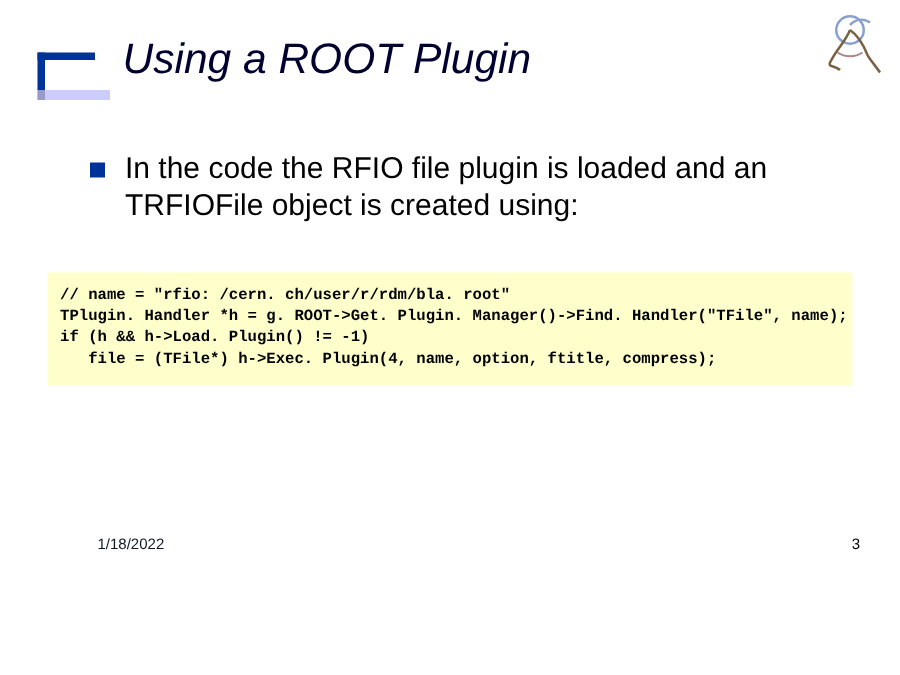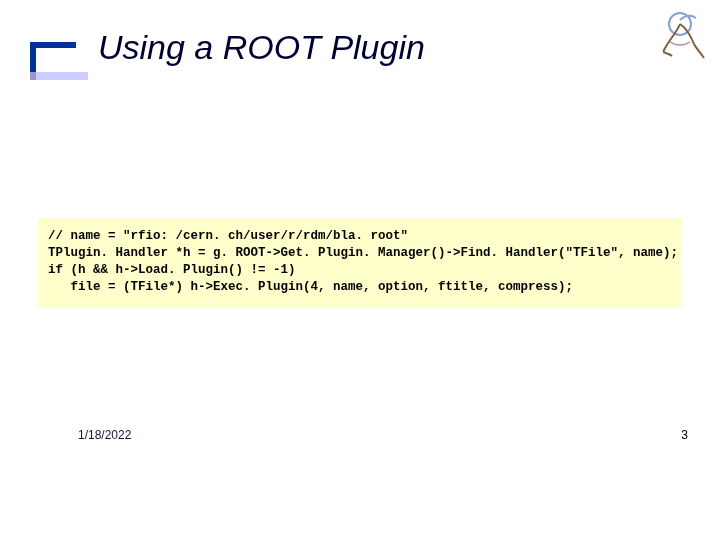--- a/index.html
+++ b/index.html
@@ -77,20 +77,26 @@
   <div class="logo">
     <svg viewBox="0 0 60 60">
       <circle cx="30" cy="18" r="11" fill="none" stroke="#8aa0d0" stroke-width="2"></circle>
       <path d="M30 18 C 26 28, 20 32, 14 44 C 12 48, 18 46, 22 50" fill="none" stroke="#7a6240" stroke-width="2"></path>
       <path d="M30 18 C 36 22, 40 28, 44 38 C 46 42, 50 46, 54 52" fill="none" stroke="#7a6240" stroke-width="2"></path>
       <path d="M30 14 C 34 10, 40 8, 46 12" fill="none" stroke="#8aa0d0" stroke-width="2"></path>
       <path d="M20 36 C 26 40, 34 40, 40 36" fill="none" stroke="#a88" stroke-width="1.5"></path>
     </svg>
   </div>
 
+  <div class="body">
+    <div class="bullet-row">
+      <div class="bullet-sq"></div>
+      <div class="bullet-text">In the code the RFIO file plugin is loaded and an TRFIOFile object is created using:</div>
+    </div>
+  </div>
 
   <div class="codebox">
     <pre>// name = "rfio: /cern. ch/user/r/rdm/bla. root"
 TPlugin. Handler *h = g. ROOT-&gt;Get. Plugin. Manager()-&gt;Find. Handler("TFile", name);
 if (h &amp;&amp; h-&gt;Load. Plugin() != -1)
    file = (TFile*) h-&gt;Exec. Plugin(4, name, option, ftitle, compress);</pre>
   </div>
 
   <div class="footer-date">1/18/2022</div>
   <div class="footer-page">3</div>

